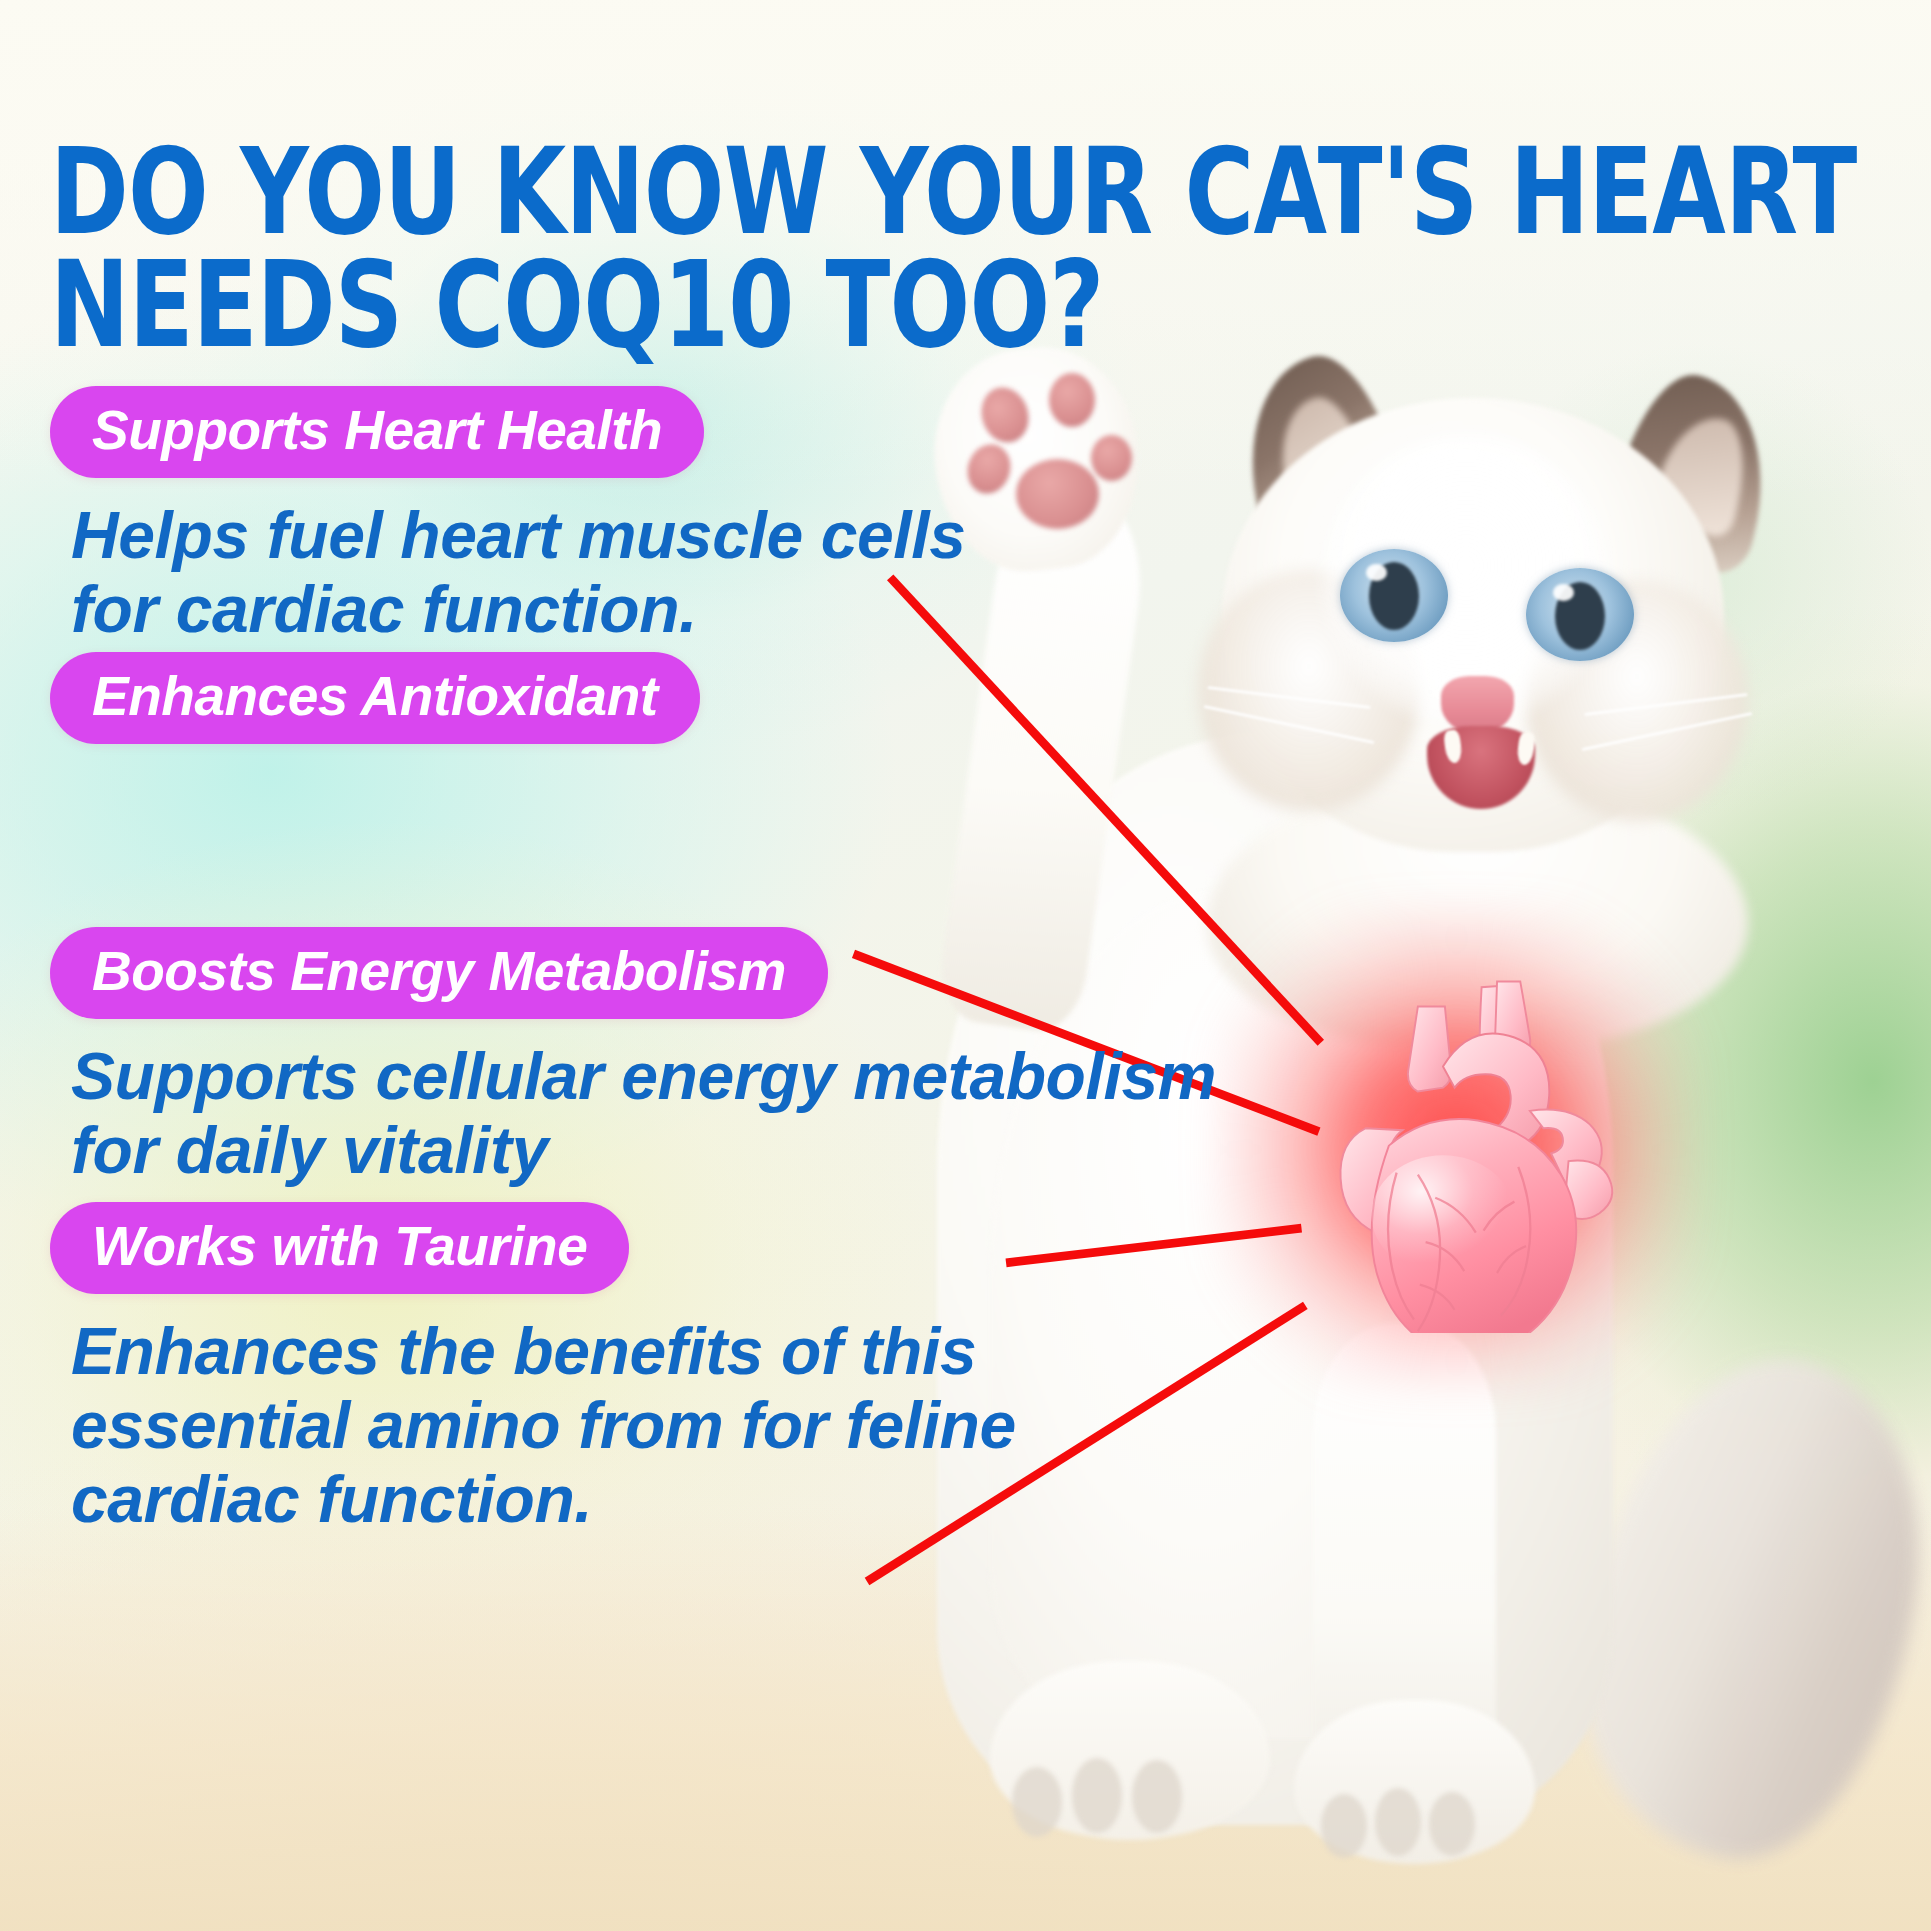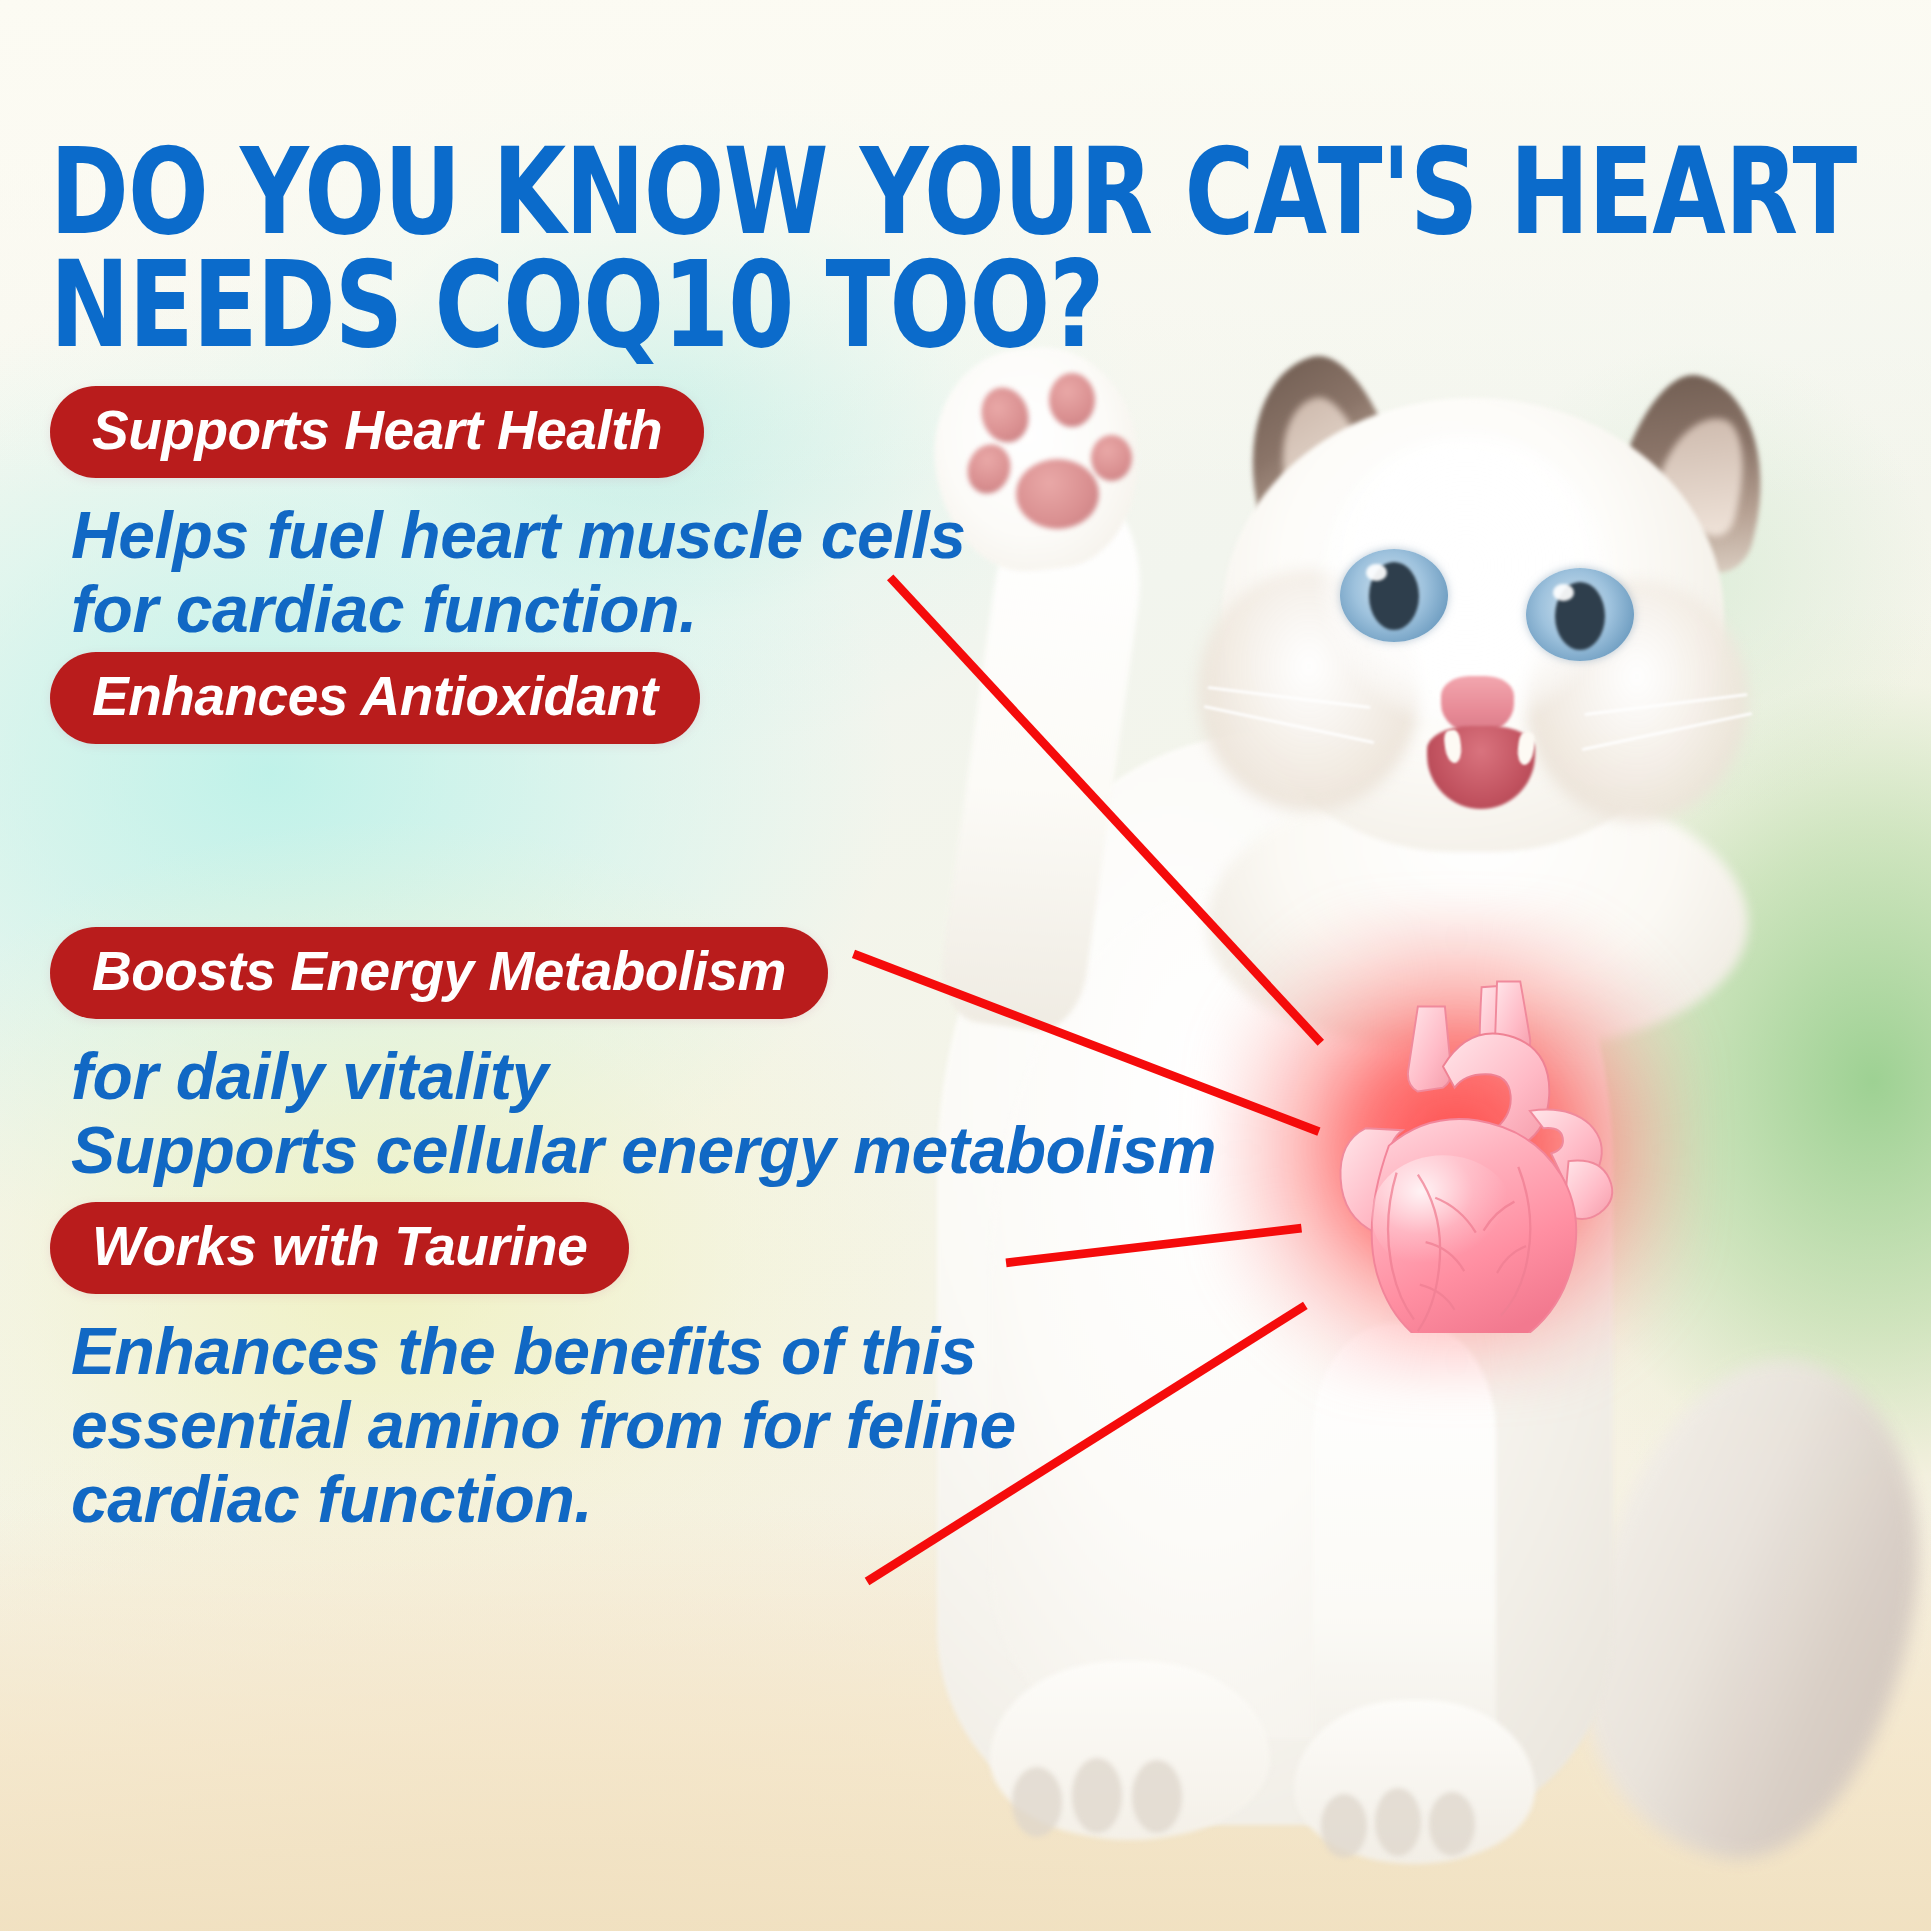--- a/index.html
+++ b/index.html
@@ -195,21 +195,21 @@
     font-family:"Liberation Sans Narrow","DejaVu Sans Condensed","Liberation Sans",sans-serif;
     font-weight:700;font-size:120px;line-height:.94;
     letter-spacing:-1px;text-transform:uppercase;
     transform:scaleX(.88);transform-origin:left top;
   }
   #headline .hl-line{display:block;white-space:nowrap;}
 
   .feature{position:absolute;left:50px;}
   .pill{
     display:inline-block;
-    background:#b91c1c;
+    background:#d946ef;
     color:#ffffff;
     border-radius:965px;
     padding:16.4px 42px 20px 42px;
     font-size:55px;line-height:1.02;
     font-weight:700;font-style:italic;
     letter-spacing:-0.5px;
     white-space:nowrap;
     box-shadow:0 1.9px 9.7px rgba(200,110,150,.15);
   }
   .desc{
@@ -367,22 +367,22 @@
     </div>
   </div>
 
   <div class="feature" id="f2">
     <div class="pill">Enhances Antioxidant</div>
   </div>
 
   <div class="feature" id="f3">
     <div class="pill">Boosts Energy Metabolism</div>
     <div class="desc">
+      <span>Supports cellular energy metabolism</span>
       <span>for daily vitality</span>
-      <span>Supports cellular energy metabolism</span>
     </div>
   </div>
 
   <div class="feature" id="f4">
     <div class="pill">Works with Taurine</div>
     <div class="desc">
       <span>Enhances the benefits of this</span>
       <span>essential amino from for feline</span>
       <span>cardiac function.</span>
     </div>

